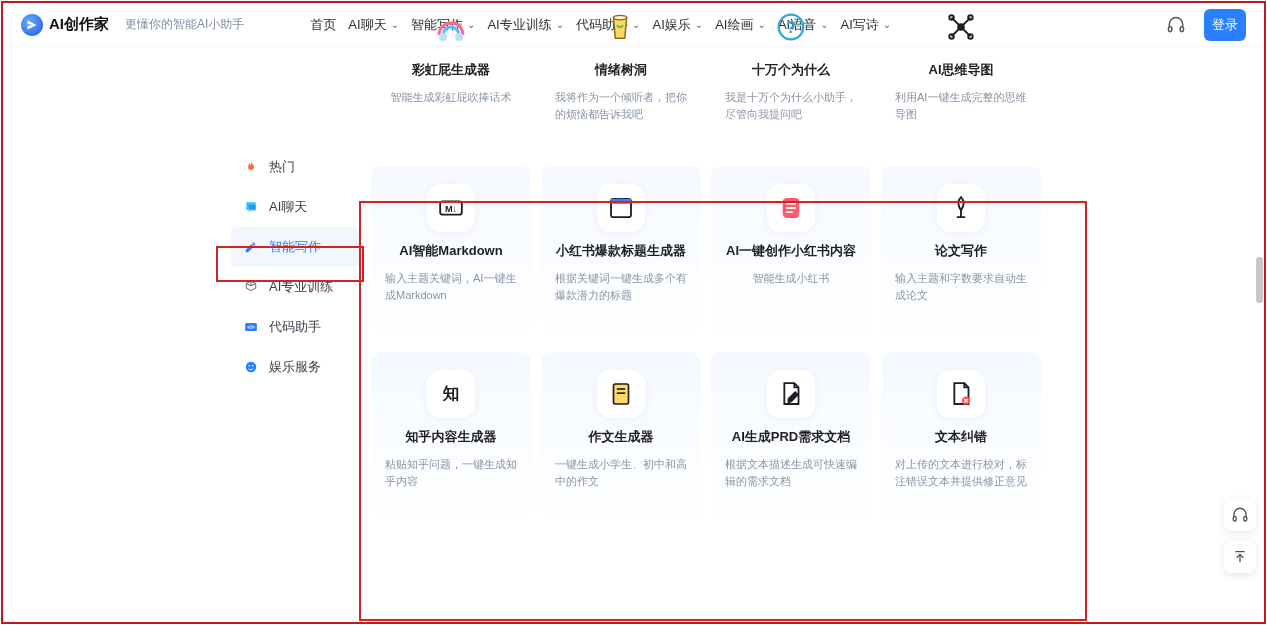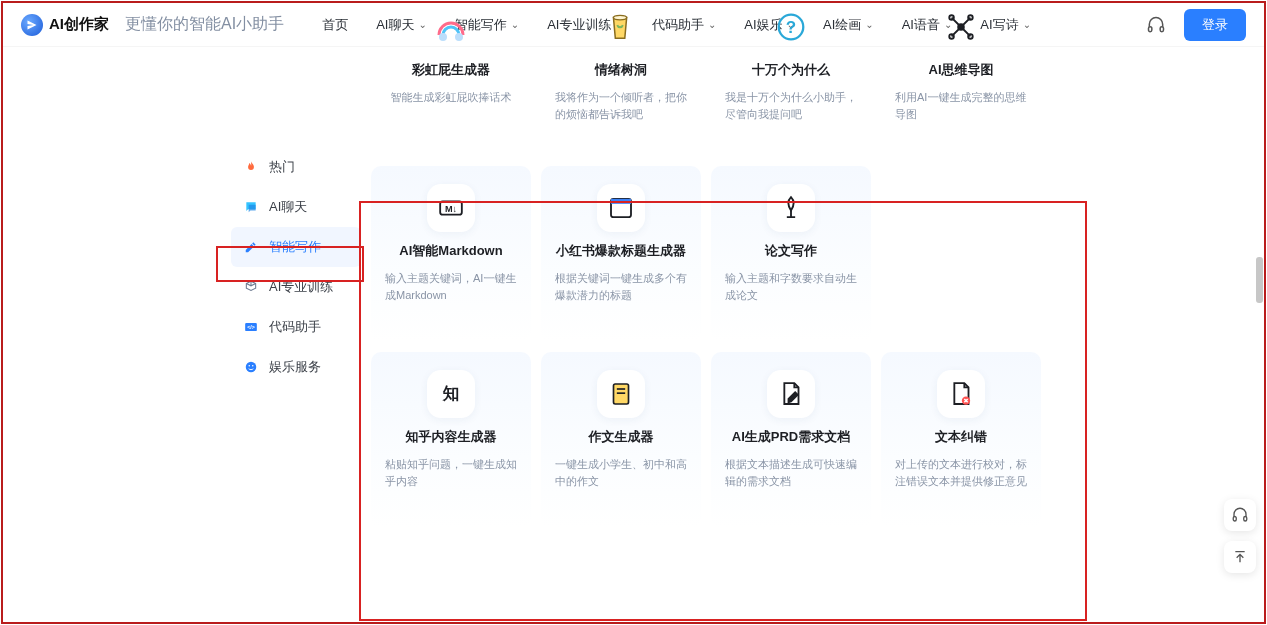--- a/index.html
+++ b/index.html
@@ -2,26 +2,26 @@
 <html><head>
 <meta charset="utf-8">
 <style>
 * { margin: 0; padding: 0; box-sizing: border-box; }
 body { font-family: -apple-system, "PingFang SC", "Microsoft YaHei", sans-serif; width: 1267px; height: 625px; background: #fff; overflow: hidden; position: relative; }
 .frame { border: 2px solid #b91c1c; width: 1265px; height: 623px; margin: 1px; position: relative; background: #fff; overflow: hidden; }
 .topbar { height: 44px; display: flex; align-items: center; padding: 0 18px; border-bottom: 1px solid rgba(0,0,0,0.04); gap: 6px; }
 .logo-wrap { display: flex; align-items: center; gap: 6px; }
 .logo-icon { width: 22px; height: 22px; border-radius: 50%; background: radial-gradient(circle at 35% 35%, #6aa9ff, #1b5bd8); display: flex; align-items: center; justify-content: center; }
 .brand { font-weight: 700; font-size: 15px; color: #111; }
-.tagline { font-size: 16px; color: #838fa2; margin-left: 10px; margin-right: 32px; }
-.nav { display: flex; align-items: center; gap: 28px; flex: 1; }
+.tagline { font-size: 12px; color: #838fa2; margin-left: 10px; margin-right: 24px; }
+.nav { display: flex; align-items: center; gap: 12px; flex: 1; margin-left: 36px; }
 .nav-item { font-size: 13px; color: #2a2f36; display: flex; align-items: center; gap: 4px; cursor: pointer; }
 .caret { font-size: 10px; color: #666; }
 .top-right { display: flex; align-items: center; gap: 18px; }
-.login-btn { background: #2a7fff; color: #fff; border: none; border-radius: 6px; padding: 7px 18px; font-size: 13px; cursor: pointer; }
+.login-btn { background: #2a7fff; color: #fff; border: none; border-radius: 6px; padding: 7px 8px; font-size: 13px; cursor: pointer; }
 .sidebar { position: absolute; left: 228px; top: 144px; width: 130px; }
 .side-item { display: flex; align-items: center; gap: 10px; height: 40px; padding-left: 12px; font-size: 13px; color: #3a3f47; cursor: pointer; border-radius: 6px; }
 .side-item.active { background: #f1f6ff; color: #2a7fff; font-weight: 500; }
 .side-icon { width: 16px; height: 16px; display: flex; align-items: center; justify-content: center; }
 .content { position: absolute; left: 368px; top: 0; width: 700px; }
 .grid-row { display: flex; gap: 10px; margin-bottom: 10px; }
 .card { width: 160px; background: linear-gradient(180deg, #f5f9ff 0%, #fbfdff 60%, #fff 100%); border-radius: 10px; padding: 18px 14px 16px; display: flex; flex-direction: column; align-items: center; gap: 10px; cursor: pointer; }
 .card.tall { min-height: 176px; }
 .card-icon { width: 48px; height: 48px; border-radius: 14px; background: #fff; display: flex; align-items: center; justify-content: center; box-shadow: 0 2px 8px rgba(30,60,120,0.06); }
 .card-title { font-size: 13px; font-weight: 700; color: #1d1f24; text-align: center; }
@@ -223,20 +223,32 @@
             <svg width="30" height="30" viewBox="0 0 36 36">
               <rect x="6" y="7" width="24" height="22" rx="3" fill="none" stroke="#1d1f24" stroke-width="2.2"></rect>
               <rect x="6" y="7" width="24" height="6" fill="#3b82f6"></rect>
             </svg>
           </span>
       <div class="card-title">小红书爆款标题生成器</div>
       <div class="card-desc">根据关键词一键生成多个有爆款潜力的标题</div>
     </div>
     <div class="card tall">
       <span class="card-icon">
+            <svg width="30" height="30" viewBox="0 0 36 36">
+              <rect x="8" y="6" width="20" height="24" rx="5" fill="#ff5a6e"></rect>
+              <rect x="12" y="12" width="12" height="2" fill="#fff"></rect>
+              <rect x="12" y="17" width="12" height="2" fill="#fff"></rect>
+              <rect x="12" y="22" width="8" height="2" fill="#fff"></rect>
+            </svg>
+          </span>
+      <div class="card-title">AI一键创作小红书内容</div>
+      <div class="card-desc">智能生成小红书</div>
+    </div>
+    <div class="card tall">
+      <span class="card-icon">
             <svg width="30" height="30" viewBox="0 0 36 36" stroke="#1d1f24" stroke-width="2.2" fill="none">
               <path d="M18 5c-4 4-4 10 0 16 4-6 4-12 0-16z"></path>
               <path d="M18 21v8M13 29h10"></path>
             </svg>
           </span>
       <div class="card-title">论文写作</div>
       <div class="card-desc">输入主题和字数要求自动生成论文</div>
     </div>
   </div>
 

